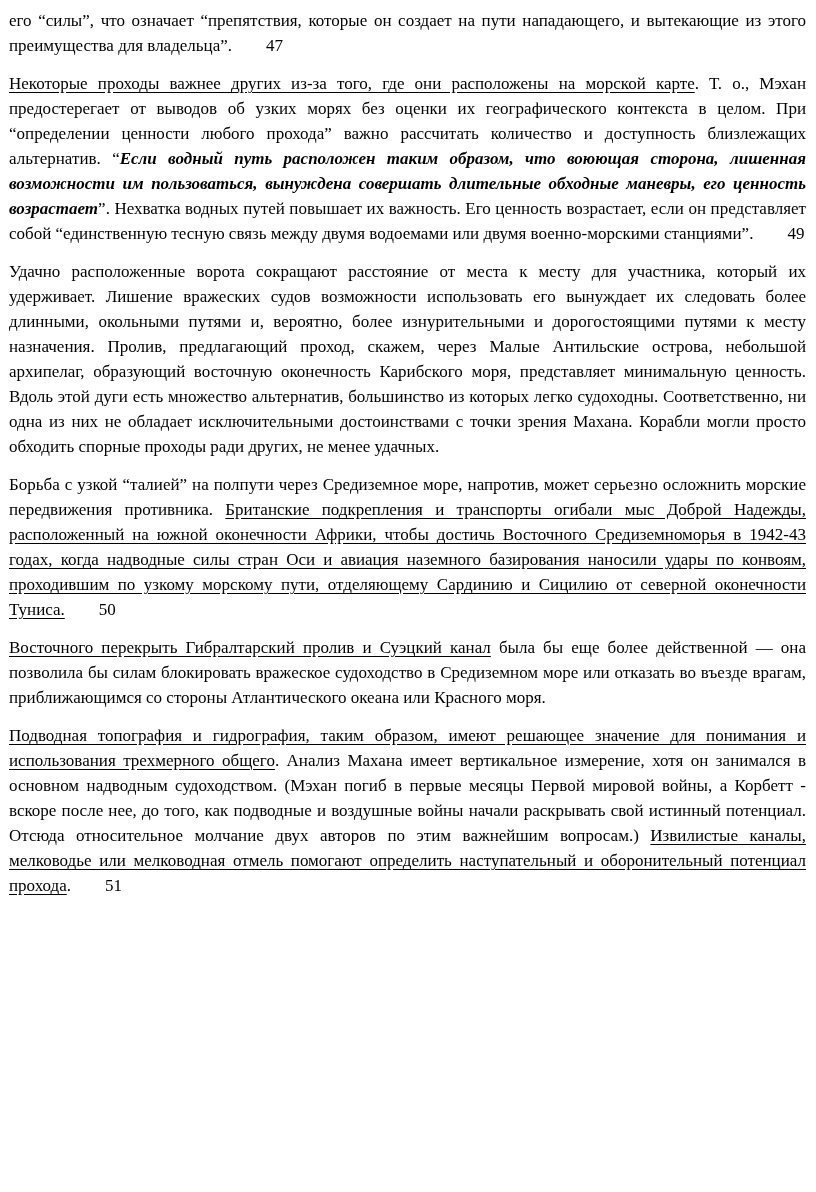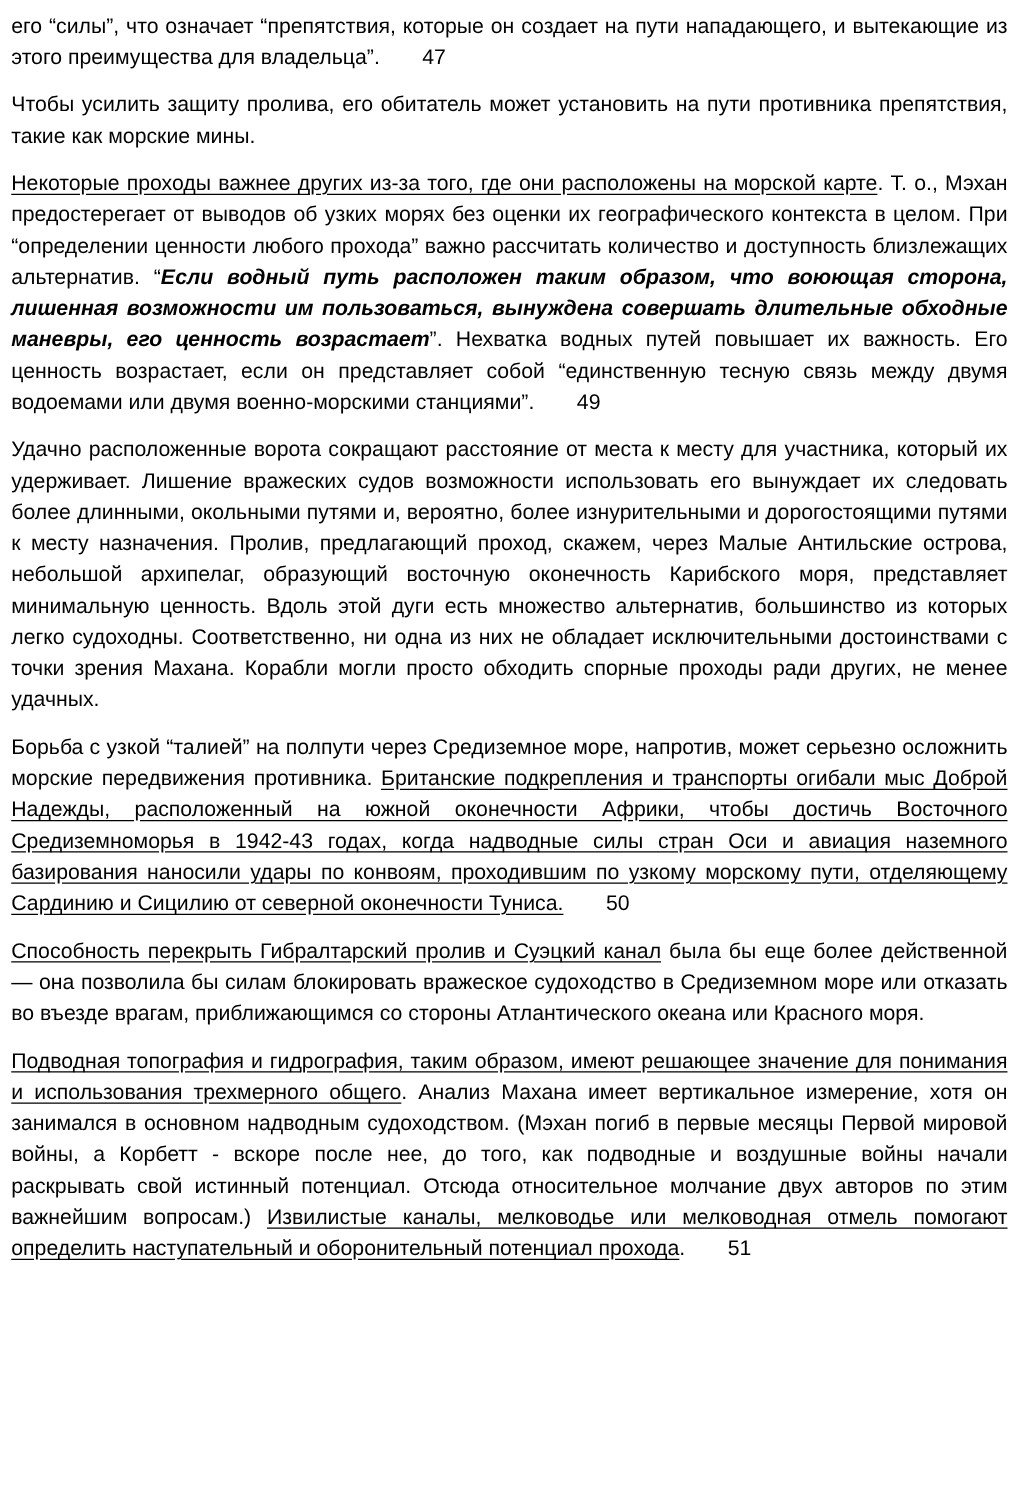--- a/index.html
+++ b/index.html
@@ -6,21 +6,21 @@
     margin: 0;
     padding: 0;
     background: #ffffff;
   }
   .page {
     width: 816px;
     min-height: 1192px;
     box-sizing: border-box;
     background: #ffffff;
     padding: 8px 10px 10px 9px;
-    font-family: Liberation Sans, sans-serif;
+    font-family: Liberation Serif, serif;
     font-size: 17px;
     line-height: 25px;
     color: #000000;
     overflow: hidden;
   }
   p.para {
     margin: 0 0 13px 0;
     text-align: justify;
   }
   p.para:last-child {
@@ -39,19 +39,18 @@
     margin-left: 34px;
     text-decoration: none;
     display: inline-block;
   }
 </style>
 </head>
 <body>
 
 <main class="page" id="doc-root">
     <p class="para"><span class="run-normal">его “силы”, что означает “препятствия, которые он создает на пути нападающего, и вытекающие из этого преимущества для владельца”.</span><span class="run-ref">47</span></p>
-    <p class="para"><span class="run-normal">Чтобы усилить защиту пролива, его обитатель может установить на пути противника препятствия, такие как морские мины.</span></p>
     <p class="para"><span class="run-underline">Некоторые проходы важнее других из-за того, где они расположены на морской карте</span><span class="run-normal">. Т. о., Мэхан предостерегает от выводов об узких морях без оценки их географического контекста в целом. При “определении ценности любого прохода” важно рассчитать количество и доступность близлежащих альтернатив. “</span><span class="run-bold-italic">Если водный путь расположен таким образом, что воюющая сторона, лишенная возможности им пользоваться, вынуждена совершать длительные обходные маневры, его ценность возрастает</span><span class="run-normal">”. Нехватка водных путей повышает их важность. Его ценность возрастает, если он представляет собой “единственную тесную связь между двумя водоемами или двумя военно-морскими станциями”.</span><span class="run-ref">49</span></p>
     <p class="para"><span class="run-normal">Удачно расположенные ворота сокращают расстояние от места к месту для участника, который их удерживает. Лишение вражеских судов возможности использовать его вынуждает их следовать более длинными, окольными путями и, вероятно, более изнурительными и дорогостоящими путями к месту назначения. Пролив, предлагающий проход, скажем, через Малые Антильские острова, небольшой архипелаг, образующий восточную оконечность Карибского моря, представляет минимальную ценность. Вдоль этой дуги есть множество альтернатив, большинство из которых легко судоходны. Соответственно, ни одна из них не обладает исключительными достоинствами с точки зрения Махана. Корабли могли просто обходить спорные проходы ради других, не менее удачных.</span></p>
     <p class="para"><span class="run-normal">Борьба с узкой “талией” на полпути через Средиземное море, напротив, может серьезно осложнить морские передвижения противника. </span><span class="run-underline">Британские подкрепления и транспорты огибали мыс Доброй Надежды, расположенный на южной оконечности Африки, чтобы достичь Восточного Средиземноморья в 1942-43 годах, когда надводные силы стран Оси и авиация наземного базирования наносили удары по конвоям, проходившим по узкому морскому пути, отделяющему Сардинию и Сицилию от северной оконечности Туниса.</span><span class="run-ref">50</span></p>
-    <p class="para"><span class="run-underline">Способность перекрыть Гибралтарский пролив и Суэцкий канал</span><span class="run-normal"> была бы еще более действенной — она позволила бы силам блокировать вражеское судоходство в Средиземном море или отказать во въезде врагам, приближающимся со стороны Атлантического океана или Красного моря.</span></p>
+    <p class="para"><span class="run-underline">Восточного перекрыть Гибралтарский пролив и Суэцкий канал</span><span class="run-normal"> была бы еще более действенной — она позволила бы силам блокировать вражеское судоходство в Средиземном море или отказать во въезде врагам, приближающимся со стороны Атлантического океана или Красного моря.</span></p>
     <p class="para"><span class="run-underline">Подводная топография и гидрография, таким образом, имеют решающее значение для понимания и использования трехмерного общего</span><span class="run-normal">. Анализ Махана имеет вертикальное измерение, хотя он занимался в основном надводным судоходством. (Мэхан погиб в первые месяцы Первой мировой войны, а Корбетт - вскоре после нее, до того, как подводные и воздушные войны начали раскрывать свой истинный потенциал. Отсюда относительное молчание двух авторов по этим важнейшим вопросам.) </span><span class="run-underline">Извилистые каналы, мелководье или мелководная отмель помогают определить наступательный и оборонительный потенциал прохода</span><span class="run-normal">.</span><span class="run-ref">51</span></p>
   </main>
 
 </body></html>

